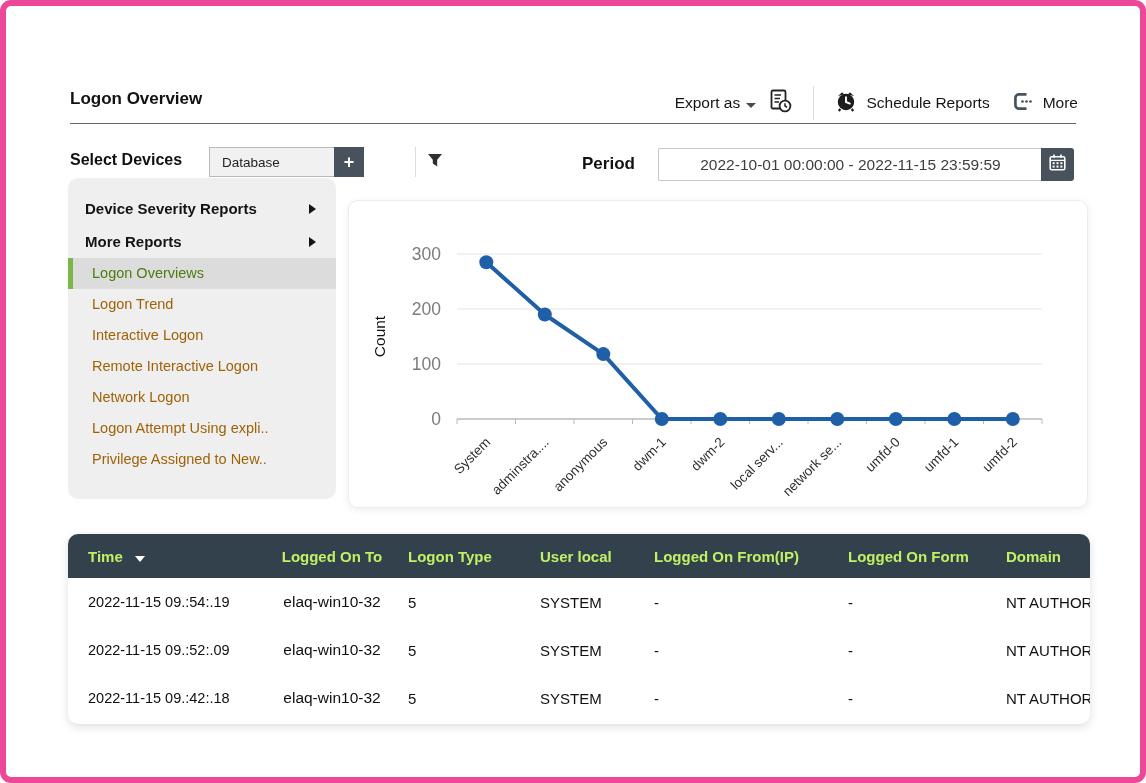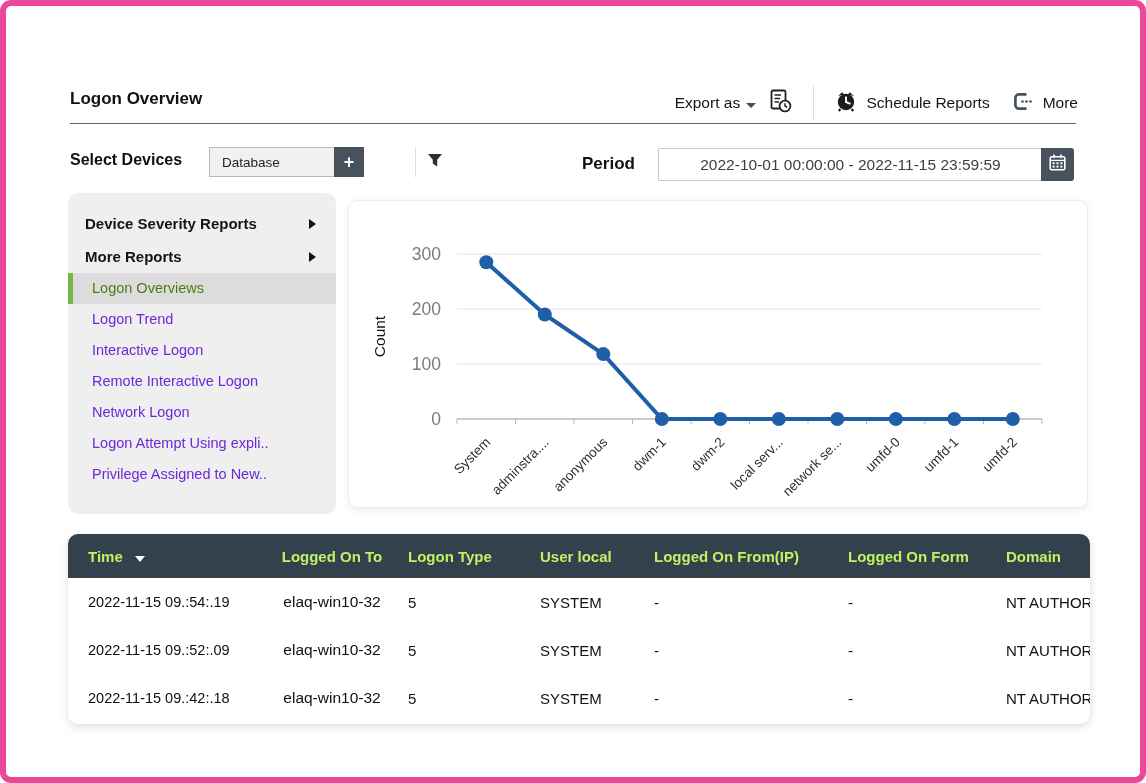--- a/index.html
+++ b/index.html
@@ -26,27 +26,27 @@
   .controls-divider{position:absolute;left:409px;top:141px;width:1px;height:30px;background:#ddd;}
   .filter-btn{position:absolute;left:421px;top:147px;cursor:pointer;}
   .period-label{position:absolute;left:576px;top:148px;font-size:17px;font-weight:600;color:#111;}
   .period-input{position:absolute;left:652px;top:142px;width:384px;height:33px;box-sizing:border-box;
                 border:1px solid #c7c7c7;border-right:none;border-radius:2px 0 0 2px;background:#fff;
                 text-align:center;font-size:15.5px;color:#3e3e3e;font-family:"Liberation Sans",sans-serif;outline:none;}
   .calendar-btn{position:absolute;left:1035px;top:142px;width:33px;height:33px;background:#47525c;
                 border-radius:0 3px 3px 0;display:flex;align-items:center;justify-content:center;cursor:pointer;}
 
   
-  .sidebar{position:absolute;left:62px;top:187px;width:268px;height:321px;background:#efefef;
+  .sidebar{position:absolute;left:62px;top:172px;width:268px;height:321px;background:#efefef;
            border-radius:10px;padding-top:14px;box-sizing:border-box;}
   .side-group{display:flex;align-items:center;justify-content:space-between;
               padding:8px 20px 8px 17px;font-size:15px;font-weight:700;color:#141414;cursor:pointer;}
   .tri-right{width:0;height:0;border-top:5px solid transparent;border-bottom:5px solid transparent;
              border-left:7px solid #141414;display:inline-block;}
-  .side-item{padding:7px 10px 8px 24px;font-size:14.5px;color:#6d28d9;cursor:pointer;}
+  .side-item{padding:7px 10px 8px 24px;font-size:14.5px;color:#a16207;cursor:pointer;}
   .side-item.selected{background:#dcdcdc;color:#4d7c0f;border-left:5px solid #7ab648;padding-left:19px;}
 
   
   .chart-panel{position:absolute;left:342px;top:194px;width:740px;height:308px;background:#fff;
                border:1px solid #ececec;border-radius:10px;box-shadow:0 2px 8px rgba(0,0,0,.07);box-sizing:border-box;}
   .chart-panel svg{position:absolute;left:0;top:0;}
 
   
   .table-card{position:absolute;left:62px;top:528px;width:1022px;height:190px;border-radius:10px;
               box-shadow:0 3px 10px rgba(0,0,0,.13);overflow:hidden;background:#fff;}

